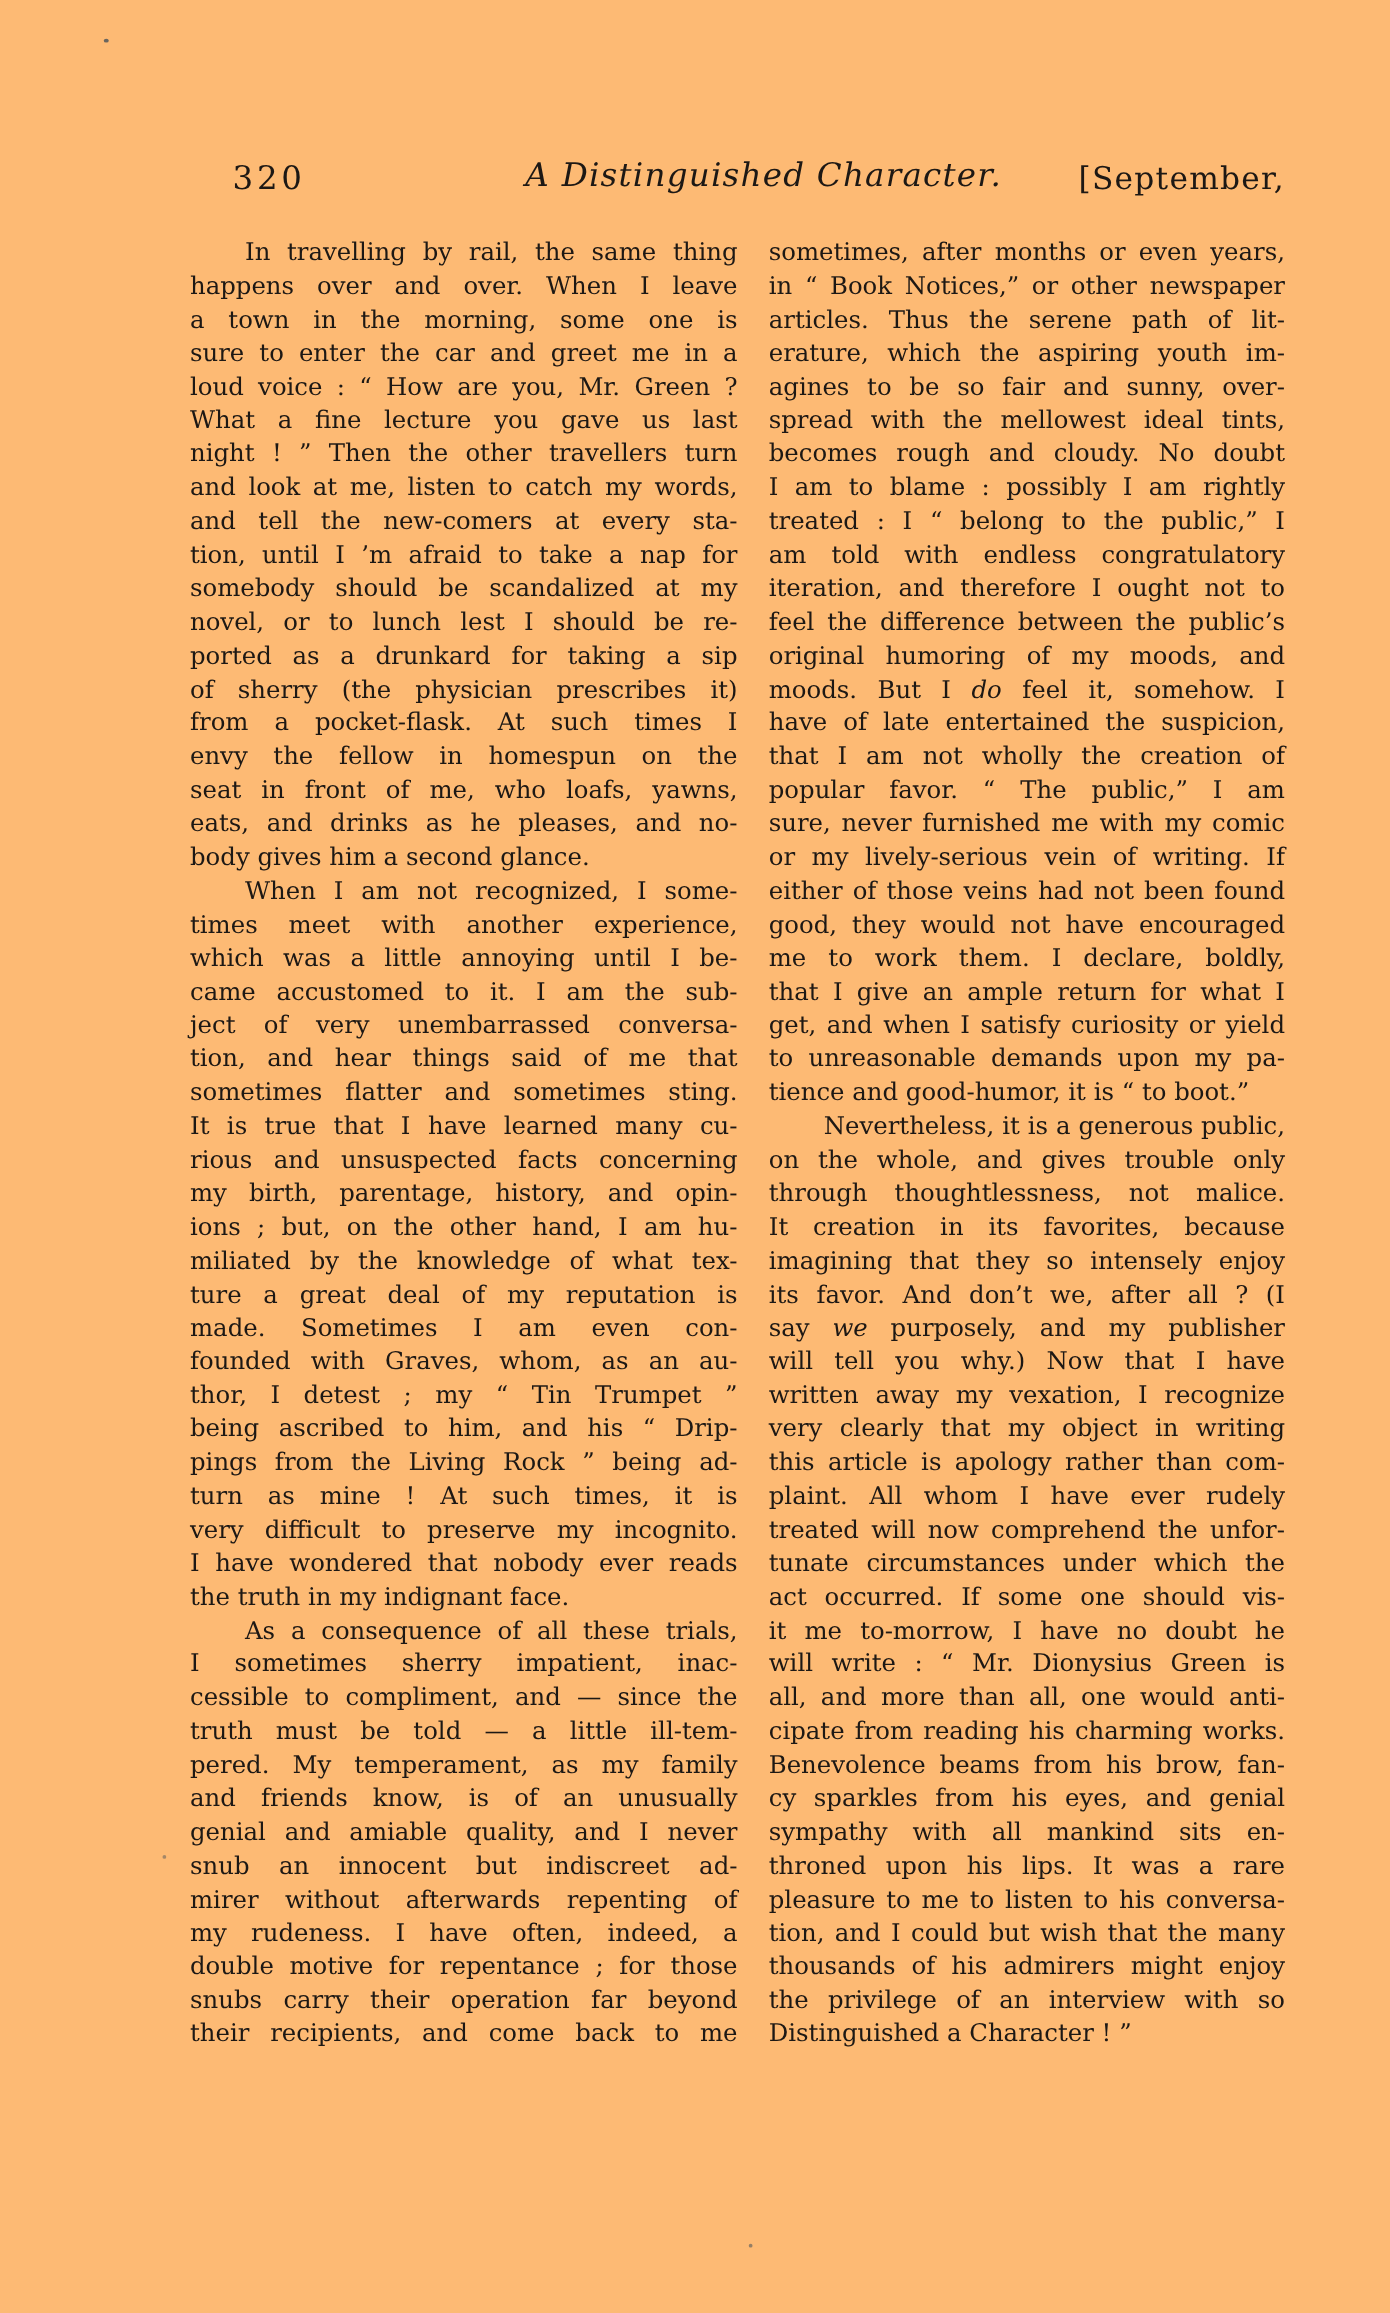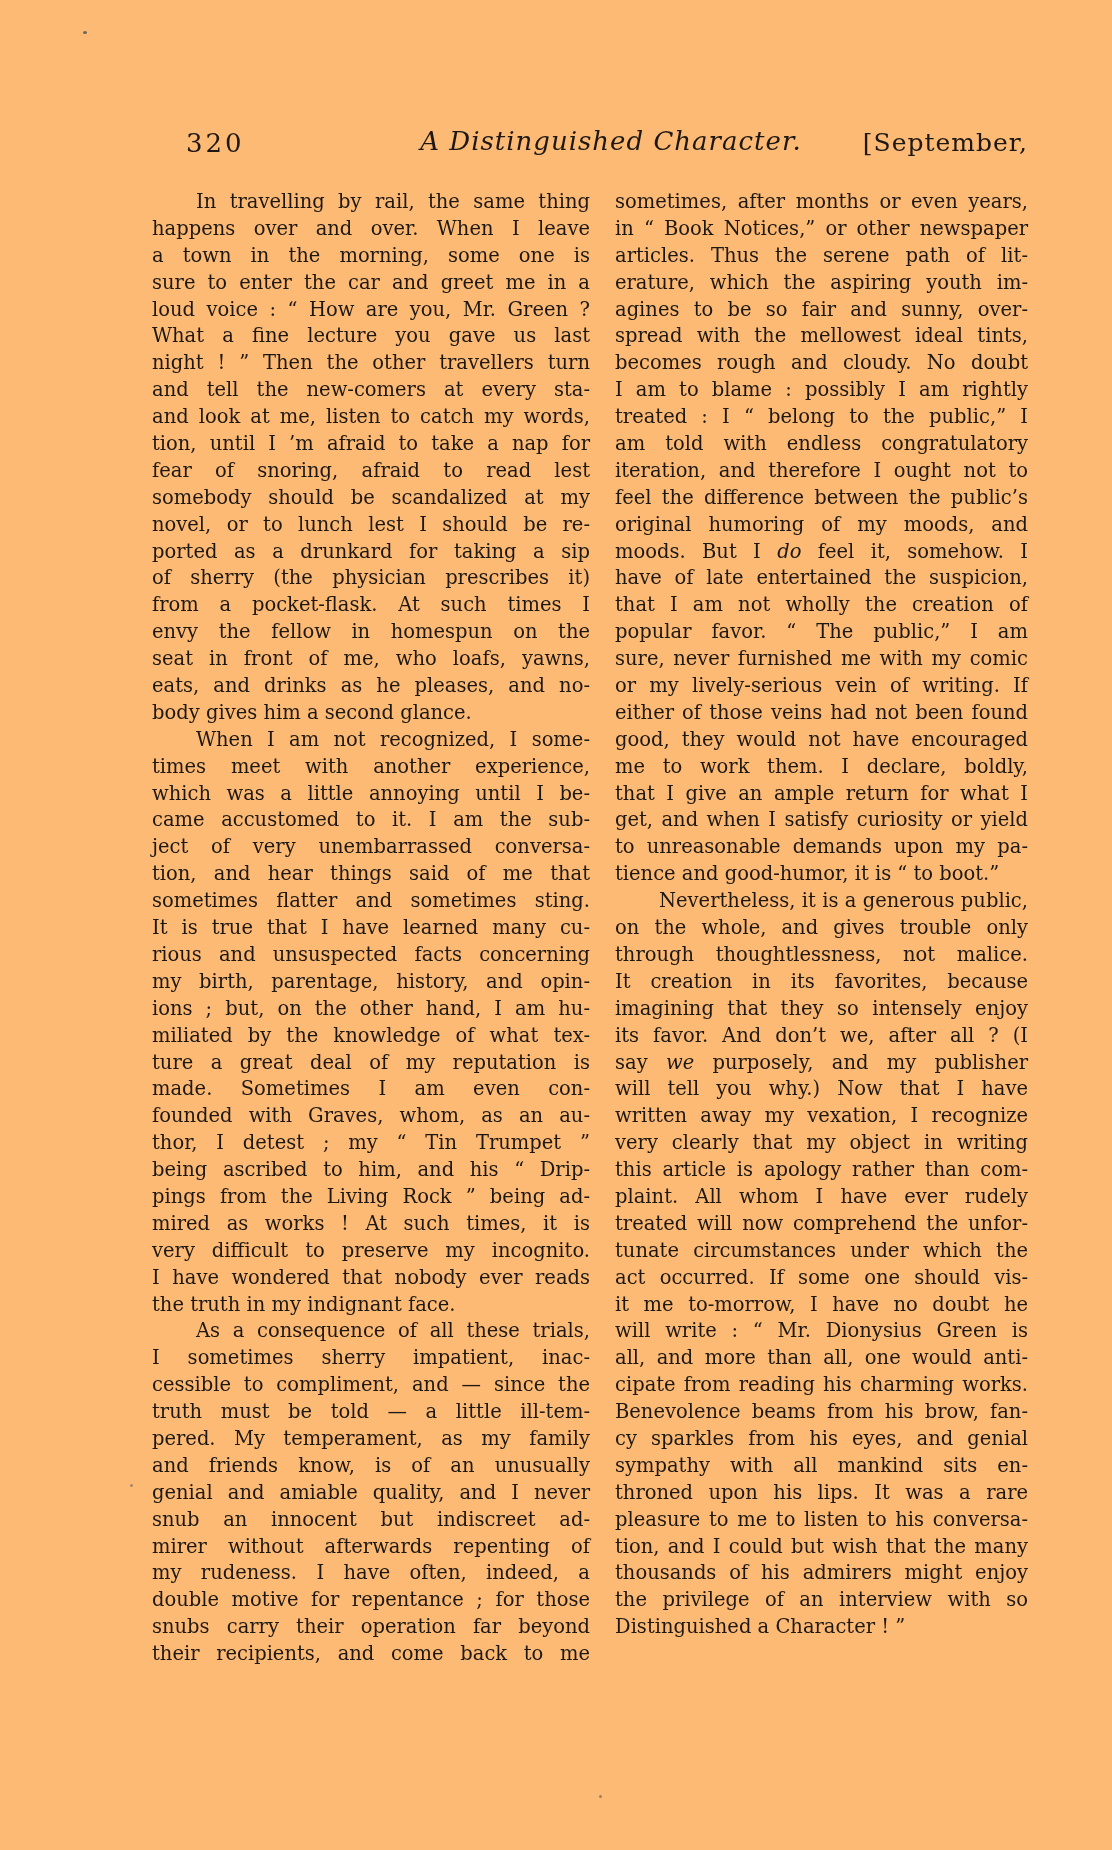--- a/index.html
+++ b/index.html
@@ -61,24 +61,23 @@
 
   <div id="col-left" class="column">
       <div class="para">
         <div class="line indent">In travelling by rail, the same thing</div>
         <div class="line">happens over and over.  When I leave</div>
         <div class="line">a town in the morning, some one is</div>
         <div class="line">sure to enter the car and greet me in a</div>
         <div class="line">loud voice : “ How are you, Mr. Green ?</div>
         <div class="line">What a fine lecture you gave us last</div>
         <div class="line">night ! ”  Then the other travellers turn</div>
+        <div class="line">and look at me, listen to catch my words,</div>
         <div class="line">and tell the new-comers at every sta-</div>
-        <div class="line">and look at me, listen to catch my words,</div>
         <div class="line">tion, until I ’m afraid to take a nap for</div>
-        <div class="line">fear of snoring, afraid to read lest</div>
         <div class="line">somebody should be scandalized at my</div>
         <div class="line">novel, or to lunch lest I should be re-</div>
         <div class="line">ported as a drunkard for taking a sip</div>
         <div class="line">of sherry (the physician prescribes it)</div>
         <div class="line">from a pocket-flask.  At such times I</div>
         <div class="line">envy the fellow in homespun on the</div>
         <div class="line">seat in front of me, who loafs, yawns,</div>
         <div class="line">eats, and drinks as he pleases, and no-</div>
         <div class="line par-end">body gives him a second glance.</div>
       </div>
@@ -94,21 +93,21 @@
         <div class="line">rious and unsuspected facts concerning</div>
         <div class="line">my birth, parentage, history, and opin-</div>
         <div class="line">ions ; but, on the other hand, I am hu-</div>
         <div class="line">miliated by the knowledge of what tex-</div>
         <div class="line">ture a great deal of my reputation is</div>
         <div class="line">made.  Sometimes I am even con-</div>
         <div class="line">founded with Graves, whom, as an au-</div>
         <div class="line">thor, I detest ; my “ Tin Trumpet ”</div>
         <div class="line">being ascribed to him, and his “ Drip-</div>
         <div class="line">pings from the Living Rock ” being ad-</div>
-        <div class="line">mired as works !  At such times, it is</div>
+        <div class="line">turn as mine !  At such times, it is</div>
         <div class="line">very difficult to preserve my incognito.</div>
         <div class="line">I have wondered that nobody ever reads</div>
         <div class="line par-end">the truth in my indignant face.</div>
       </div>
       <div class="para">
         <div class="line indent">As a consequence of all these trials,</div>
         <div class="line">I sometimes sherry impatient, inac-</div>
         <div class="line">cessible to compliment, and — since the</div>
         <div class="line">truth must be told — a little ill-tem-</div>
         <div class="line">pered.  My temperament, as my family</div>

